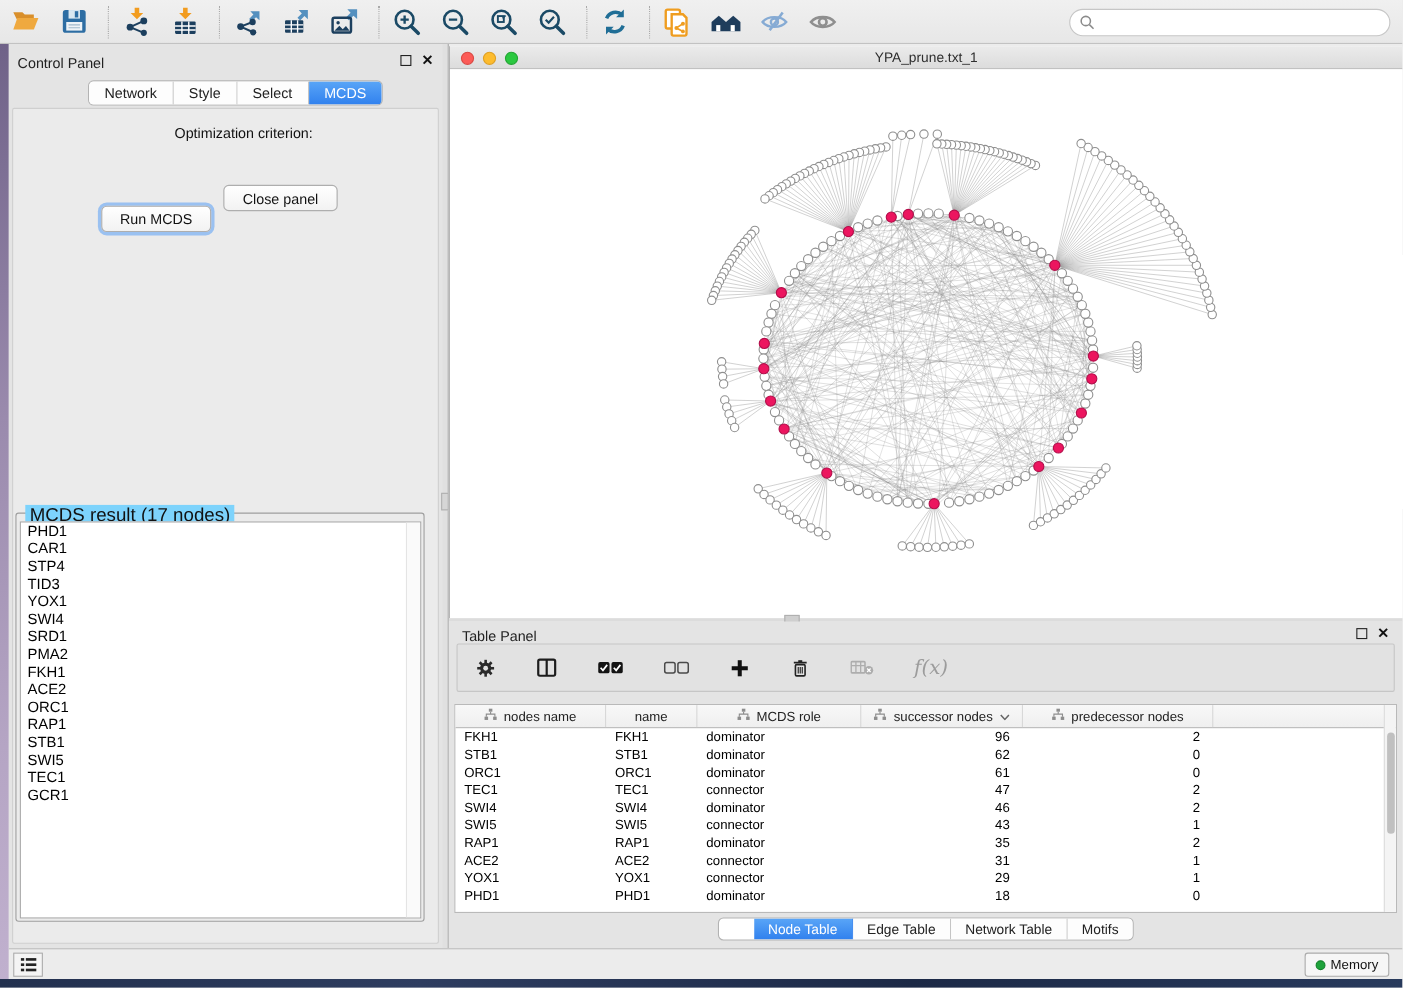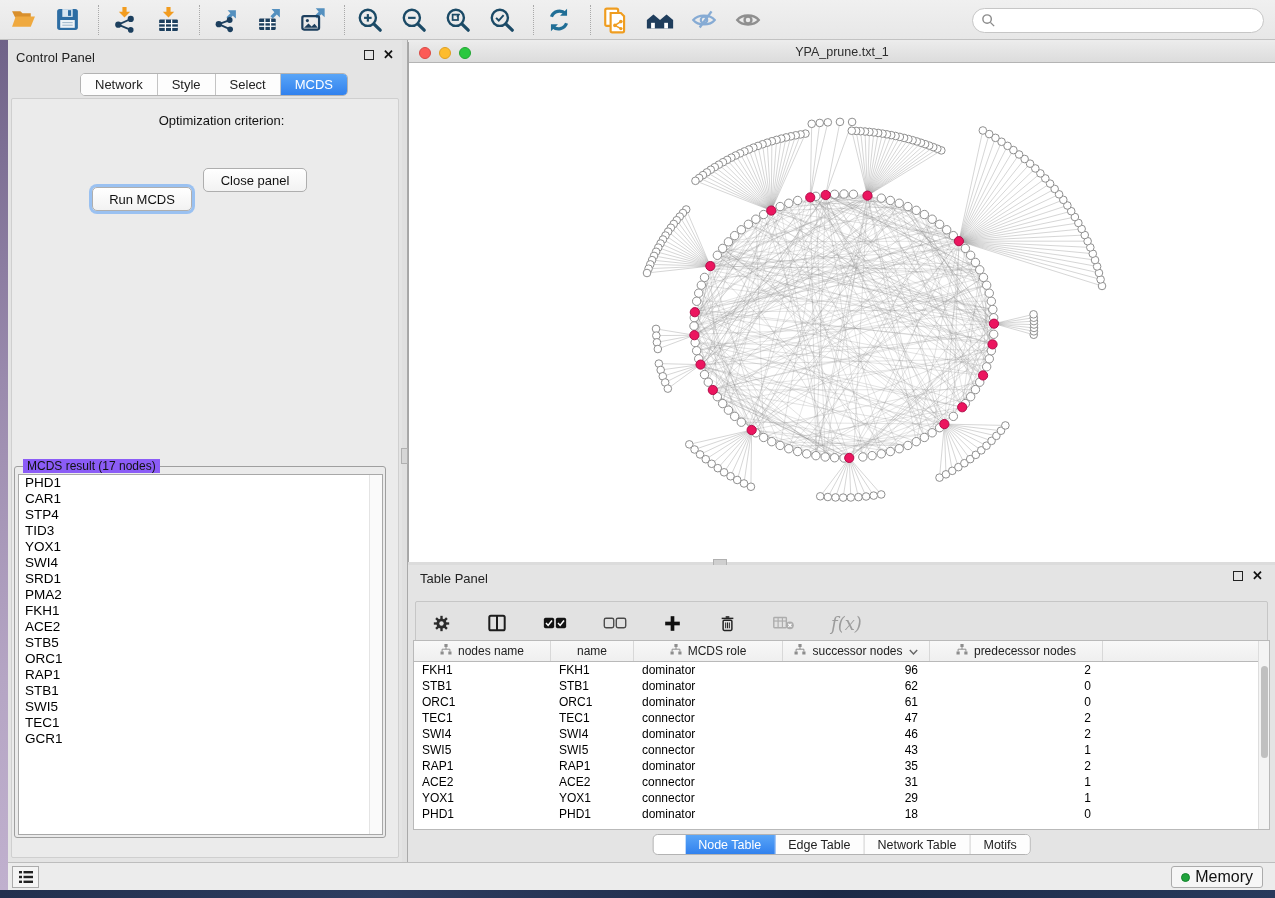--- a/index.html
+++ b/index.html
@@ -38,21 +38,21 @@
   .opt-label { position:absolute; left:0; top:73px; width:100%; text-align:center; font-size:13px; color:#111;padding-left:33px; }
   .dropdown { position:absolute; left:37px; top:94px; width:313px; height:24px; background:#fff; border:1px solid #b6b6b6; border-radius:5px; display:flex; align-items:center; cursor:pointer; }
   .dd-text { flex:1; padding-left:9px; font-size:13px; color:#111; white-space:nowrap; }
   .dd-cap { width:20px; height:22px; background:linear-gradient(#6eb1f8,#2f7de8); border-radius:0 4px 4px 0; display:flex; align-items:center; justify-content:center; }
 
   .cp-btn { position:absolute; height:24px; background:linear-gradient(#ffffff,#f2f2f2); border:1px solid #aeaeae; border-radius:5px; font-size:13px; color:#111; display:flex; align-items:center; justify-content:center; cursor:pointer; font-family:"Liberation Sans",sans-serif; }
   .run-btn { left:84px; top:128px; width:100px; box-shadow:0 0 0 3px rgba(110,170,245,.65);margin-top:19px; }
   .closep-btn { left:195px; top:128px; width:104px; }
 
   .groupbox { position:absolute; left:6px; top:426px; width:372px; height:372px; border:1px solid #9f9f9f; border-radius:3px; }
-  .groupbox-legend { position:absolute; left:8px; top:-8px; background:#8b5cf6; padding:0 4px; font-size:12px; color:#111; }
+  .groupbox-legend { position:absolute; left:8px; top:-8px; background:#7dd3fc; padding:0 4px; font-size:17px; color:#111; }
   .mcds-list { position:absolute; left:3px; top:7px; width:365px; height:361px; background:#fff; border:1px solid #a8a8a8; overflow:hidden; }
   .mcds-scroll { position:absolute; right:0; top:0; width:13px; height:100%; background:#fafafa; border-left:1px solid #e4e4e4; }
   .mcds-item { font-size:13.5px; line-height:16px; padding-left:6px; color:#000; cursor:default; }
 
   
   .net-window { position:absolute; left:408px; top:42px; width:867px; height:520px; background:#fff; border-left:1px solid #a6a6a6; }
   .net-titlebar { position:absolute; left:0; top:0; width:100%; height:21px; background:linear-gradient(#ebebeb,#dcdcdc); border-bottom:1px solid #b4b4b4; }
   .net-title { position:absolute; left:0; top:3px; width:100%; text-align:center; font-size:12.5px; color:#2e2e2e; }
   .tlights { position:absolute; left:10px; top:5px; display:flex; gap:8px; }
   .tlight { width:12px; height:12px; border-radius:50%; cursor:pointer; }
@@ -61,42 +61,42 @@
   .tl-green { background:#2bc840; border:1px solid #23a534; }
   .net-canvas { position:absolute; left:0; top:21px; width:867px; height:499px; background:#fff; }
 
   .h-splitter { position:absolute; left:408px; top:562px; width:867px; height:3px; background:#dcdcdc; }
   .h-handle { position:absolute; left:305px; top:-3px; width:14px; height:8px; background:#cfcfcf; border:1px solid #b0b0b0; }
   .v-splitter { position:absolute; left:402px; top:40px; width:6px; height:822px; background:#e0e0e0; border-right:1px solid #a9a9a9; }
   .v-handle { position:absolute; left:-1px; top:408px; width:7px; height:16px; background:#d6d6d6; border:1px solid #b0b0b0; }
 
   
   .table-panel { position:absolute; left:408px; top:565px; width:867px; height:297px; background:#e4e4e4; }
-  .tp-toolbar { position:absolute; left:7px; top:36px; width:853px; height:44px; background:#e2e2e2; border:1px solid #c6c6c6; border-radius:2px; display:flex; align-items:center; padding-left:16px; gap:36px; }
+  .tp-toolbar { position:absolute; left:7px; top:20px; width:853px; height:44px; background:#e2e2e2; border:1px solid #c6c6c6; border-radius:2px; display:flex; align-items:center; padding-left:16px; gap:36px; }
   .tp-icon { display:flex; align-items:center; justify-content:center; cursor:pointer; }
   .fx-label { font-family:"DejaVu Serif", serif; font-style:italic; font-size:18px; color:#9c9c9c; }
 
   .tp-table { position:absolute; left:5px; top:75px; width:857px; height:190px; background:#fff; border:1px solid #b9b9b9; overflow:hidden; }
   .tbl-header { display:flex; height:21px; background:linear-gradient(#f8f8f8,#efefef); border-bottom:1px solid #b9b9b9; }
   .th-cell { display:flex; align-items:center; justify-content:center; gap:6px; font-size:12px; color:#222; border-right:1px solid #d8d8d8; cursor:pointer; position:relative; }
   .th-cell:last-child { border-right:none; }
   .tbl-row { display:flex; height:16px; align-items:center; cursor:default; }
   .td { font-size:12px; color:#000; white-space:nowrap; overflow:hidden; }
   .td.num { text-align:right; padding-right:12px; }
   .td.txt { padding-left:8px; }
   .tbl-scroll { position:absolute; right:0; top:0; width:11px; height:100%; background:#f4f4f4; border-left:1px solid #ddd; }
   .tbl-thumb { position:absolute; left:1.5px; top:25px; width:7px; height:92px; background:#c0c0c0; border-radius:4px; cursor:pointer; }
 
   .tp-tabs { left:50%; transform:translateX(-50%); top:269px; height:21px;padding-left:32px; }
   .tp-tabs .seg-tab { padding:0 13px; font-size:12.5px; }
 
   
   .status-bar { position:absolute; left:8px; top:862px; width:1267px; height:28px; background:#ececec; border-top:1px solid #bdbdbd; }
   .list-btn { position:absolute; left:4px; top:3px; width:27px; height:22px; background:#f4f4f4; border:1px solid #ababab; display:flex; align-items:center; justify-content:center; cursor:pointer; }
-  .mem-btn { position:absolute; right:12px; top:3px; height:22px; background:#f6f6f6; border:1px solid #ababab; border-radius:3px; display:flex; align-items:center; gap:5px; padding:0 9px; font-size:16px; color:#111; cursor:pointer; }
+  .mem-btn { position:absolute; right:12px; top:3px; height:22px; background:#f6f6f6; border:1px solid #ababab; border-radius:3px; display:flex; align-items:center; gap:5px; padding:0 9px; font-size:12px; color:#111; cursor:pointer; }
   .mem-dot { width:9px; height:9px; border-radius:50%; background:#1fa33c; border:1px solid #13832c; }
 </style>
 </head>
 <body>
 
 <div class="toolbar">
   <span class="icon-btn">
     <svg width="27" height="27" viewBox="0 0 26 26">
         <path d="M2 5h8l2 2h8v4H5z" fill="#d98f2b"></path>
         <path d="M5.5 10h18.5l-4 10H2z" fill="#efa93f"></path>
@@ -272,21 +272,20 @@
     <div class="mcds-item">PHD1</div>
         <div class="mcds-item">CAR1</div>
         <div class="mcds-item">STP4</div>
         <div class="mcds-item">TID3</div>
         <div class="mcds-item">YOX1</div>
         <div class="mcds-item">SWI4</div>
         <div class="mcds-item">SRD1</div>
         <div class="mcds-item">PMA2</div>
         <div class="mcds-item">FKH1</div>
         <div class="mcds-item">ACE2</div>
-        <div class="mcds-item">STB5</div>
         <div class="mcds-item">ORC1</div>
         <div class="mcds-item">RAP1</div>
         <div class="mcds-item">STB1</div>
         <div class="mcds-item">SWI5</div>
         <div class="mcds-item">TEC1</div>
         <div class="mcds-item">GCR1</div>
       </div>
   </div>
 </div>
 

